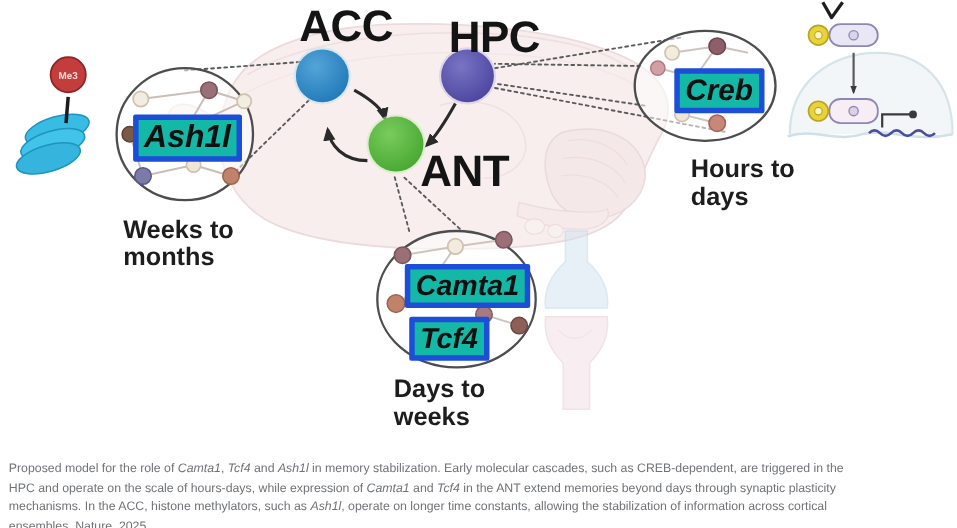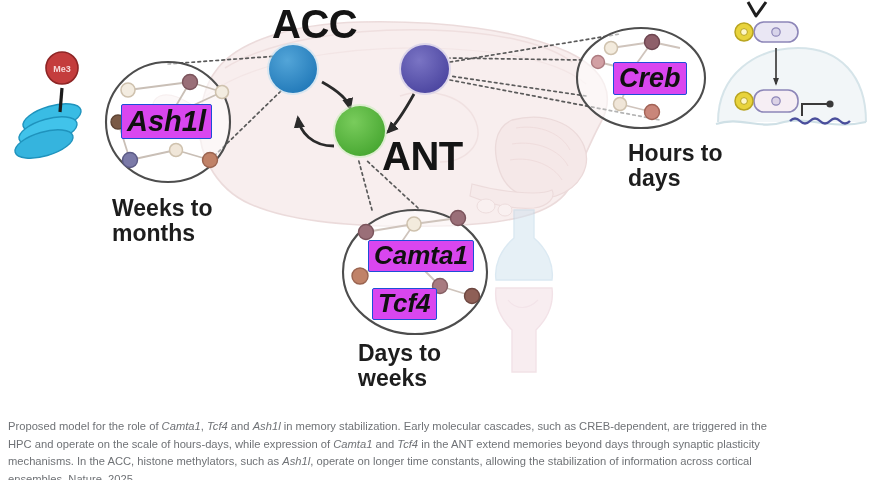--- a/index.html
+++ b/index.html
@@ -47,22 +47,22 @@
   #ts-days-weeks   { left: 358px; top: 341px; }
   #ts-hours-days   { left: 628px; top: 141px; }
 
   
   .gene-label {
     position: absolute;
     font-family: "Liberation Sans", sans-serif;
     font-style: italic;
     font-weight: 700;
     color: #101010;
-    background: #d946ef;
-    border: 1px solid #1d4ed8;
+    background: #14b8a6;
+    border: 5px solid #1d4ed8;
     border-radius: 2px;
     padding: 0px 5px 1px 5px;
     white-space: nowrap;
     line-height: 1.12;
     text-align: right;
   }
   #gene-ash1l  { left: 121px; top: 104px; font-size: 29px; }
   #gene-creb   { left: 613px; top: 62px;  font-size: 27px; }
   #gene-camta1 { left: 368px; top: 240px; font-size: 26px; }
   #gene-tcf4   { left: 372px; top: 288px; font-size: 26px; }
@@ -283,20 +283,21 @@
         <circle cx="425" cy="69" r="26" fill="#c8c4e8" opacity="0.55"></circle>
         <circle cx="425" cy="69" r="24" fill="url(#gradHPC)"></circle>
       </g>
       <g>
         <circle cx="360" cy="131" r="27" fill="#c9ecb9" opacity="0.55"></circle>
         <circle cx="360" cy="131" r="25" fill="url(#gradANT)"></circle>
       </g>
     </svg>
 
     <div class="region-label" id="label-acc">ACC</div>
+    <div class="region-label" id="label-hpc">HPC</div>
     <div class="region-label" id="label-ant">ANT</div>
 
     <div class="gene-label" id="gene-ash1l">Ash1l</div>
     <div class="gene-label" id="gene-camta1">Camta1</div>
     <div class="gene-label" id="gene-tcf4">Tcf4</div>
     <div class="gene-label" id="gene-creb">Creb</div>
 
     <div class="timescale" id="ts-days-weeks">Days to
 weeks</div>
     <div class="timescale" id="ts-weeks-months">Weeks to

